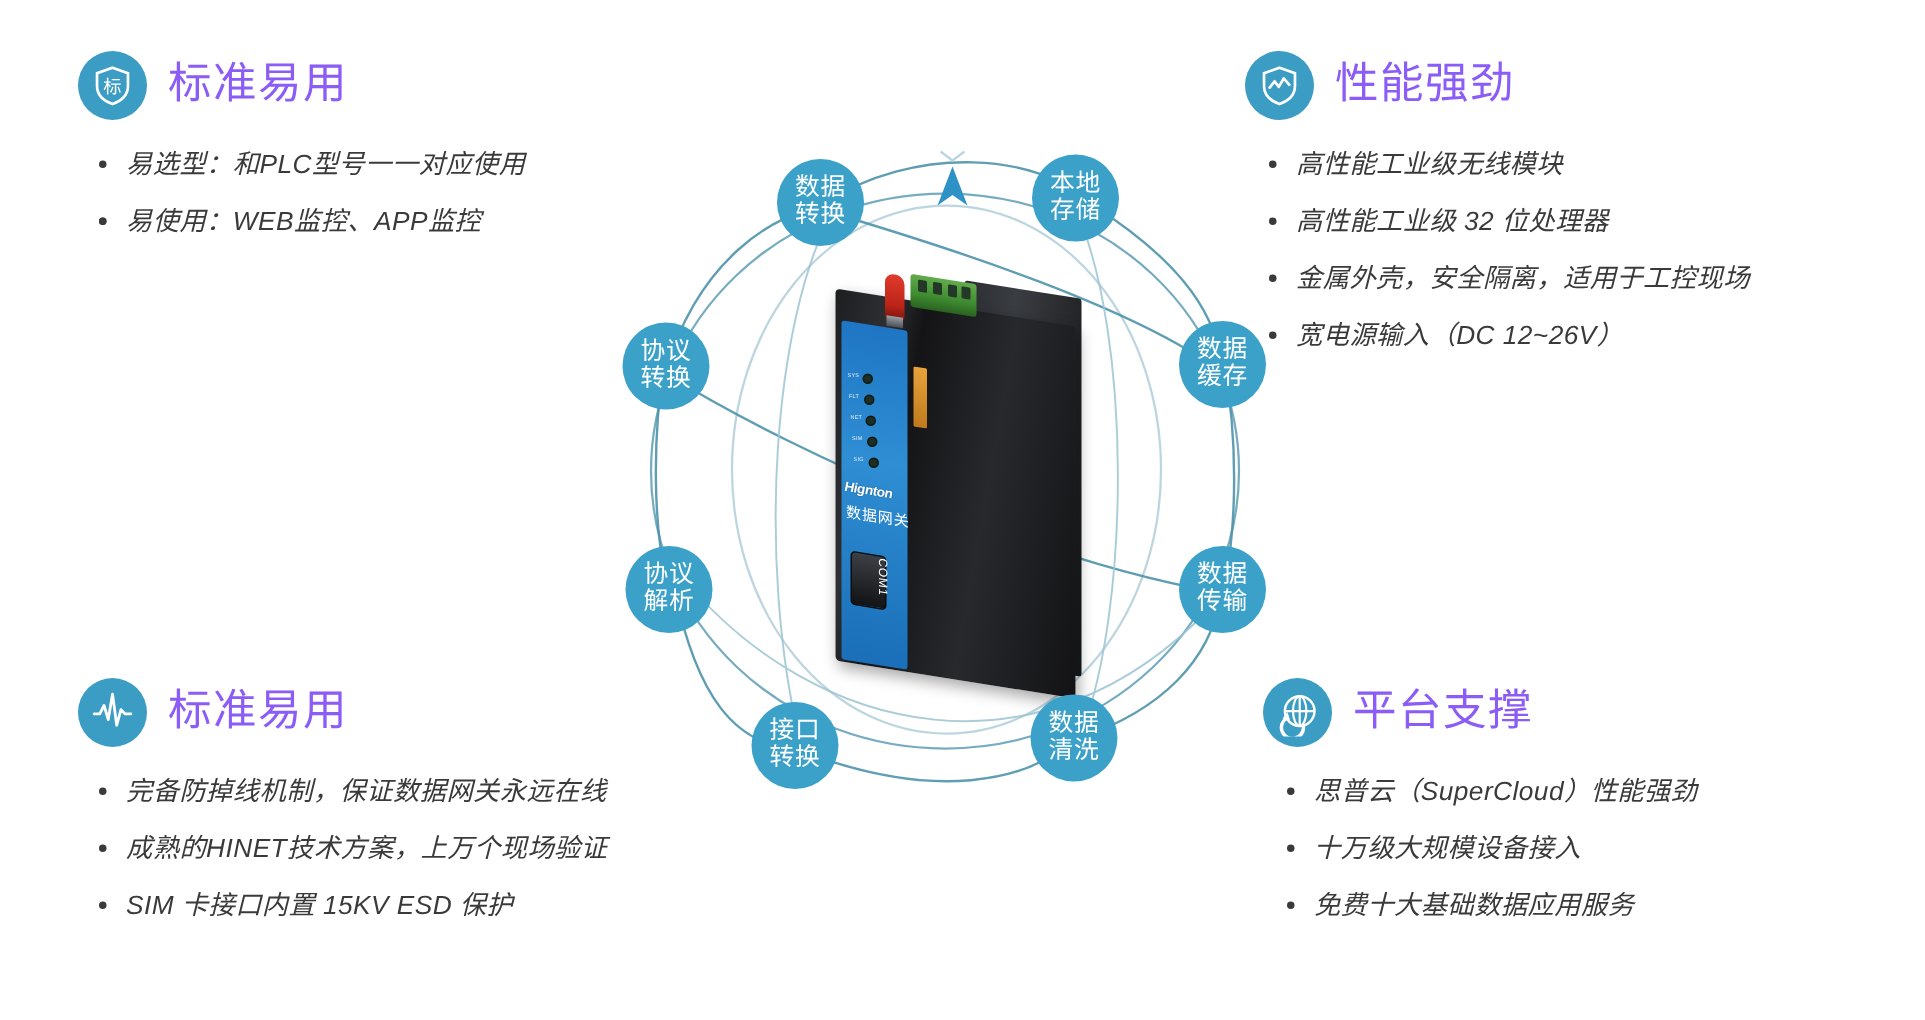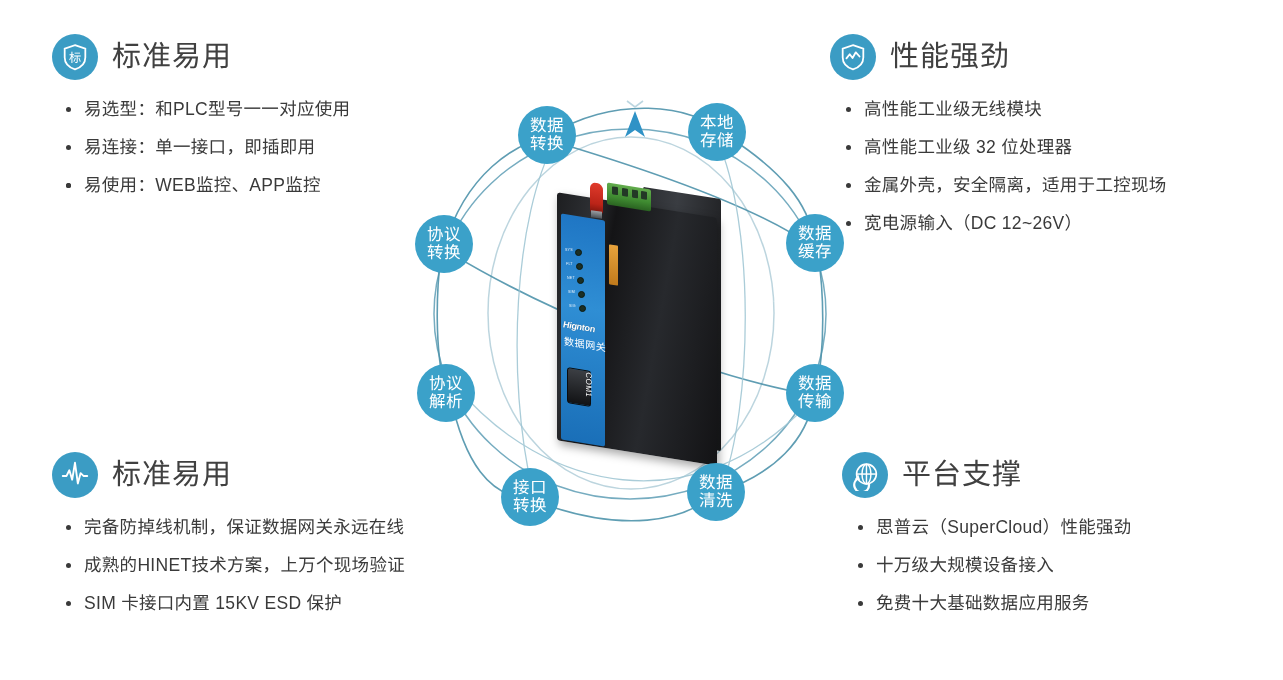--- a/index.html
+++ b/index.html
@@ -37,40 +37,41 @@
     border-radius: 50%;
     background: #3b9cc4;
     display: flex;
     align-items: center;
     justify-content: center;
   }
   .feature-icon svg { display: block; }
   .feature-title {
     font-size: 29px;
     line-height: 1.1;
-    color: #404040;
+    color: #8b5cf6;
     font-weight: 500;
     letter-spacing: 1px;
     white-space: nowrap;
     text-align: center;
   }
   .feature-list {
     list-style: none;
     margin: 0;
     padding: 0;
   }
   .feature-list li {
     position: relative;
     padding-left: 22px;
     font-size: 17.5px;
     line-height: 1.32;
     color: #3a3a3a;
     margin-bottom: 15px;
     white-space: nowrap;
     letter-spacing: 0.3px;
+    font-style: italic;
   }
   .feature-list li .bullet {
     position: absolute;
     left: 4px;
     top: 9px;
     width: 5px;
     height: 5px;
     border-radius: 50%;
     background: #3a3a3a;
   }
@@ -308,21 +309,20 @@
       <div class="feature-icon">
         <svg width="30" height="30" viewBox="0 0 32 32" aria-hidden="true">
           <path d="M16 3.4 L27 7.2 V16.4 C27 22.6 22.3 27 16 29.2 C9.7 27 5 22.6 5 16.4 V7.2 Z" fill="none" stroke="#ffffff" stroke-width="1.9"></path>
           <text x="16" y="21" font-size="13" text-anchor="middle" fill="#ffffff" font-family="'Liberation Sans',sans-serif">标</text>
         </svg>
       </div>
       <div class="feature-title">标准易用</div>
     </div>
     <ul class="feature-list">
       <li><span class="bullet"></span><span>易选型：和PLC型号一一对应使用</span></li>
-      <li><span class="bullet"></span><span>易连接：单一接口，即插即用</span></li>
       <li><span class="bullet"></span></li>
       <li><span class="bullet"></span><span>易使用：WEB监控、APP监控</span></li>
     </ul>
   </div>
 
   <div class="feature" id="feat-tr">
     <div class="feature-head">
       <div class="feature-icon">
         <svg width="30" height="30" viewBox="0 0 32 32" aria-hidden="true">
           <path d="M16 3.4 L27 7.2 V16.4 C27 22.6 22.3 27 16 29.2 C9.7 27 5 22.6 5 16.4 V7.2 Z" fill="none" stroke="#ffffff" stroke-width="1.9"></path>

